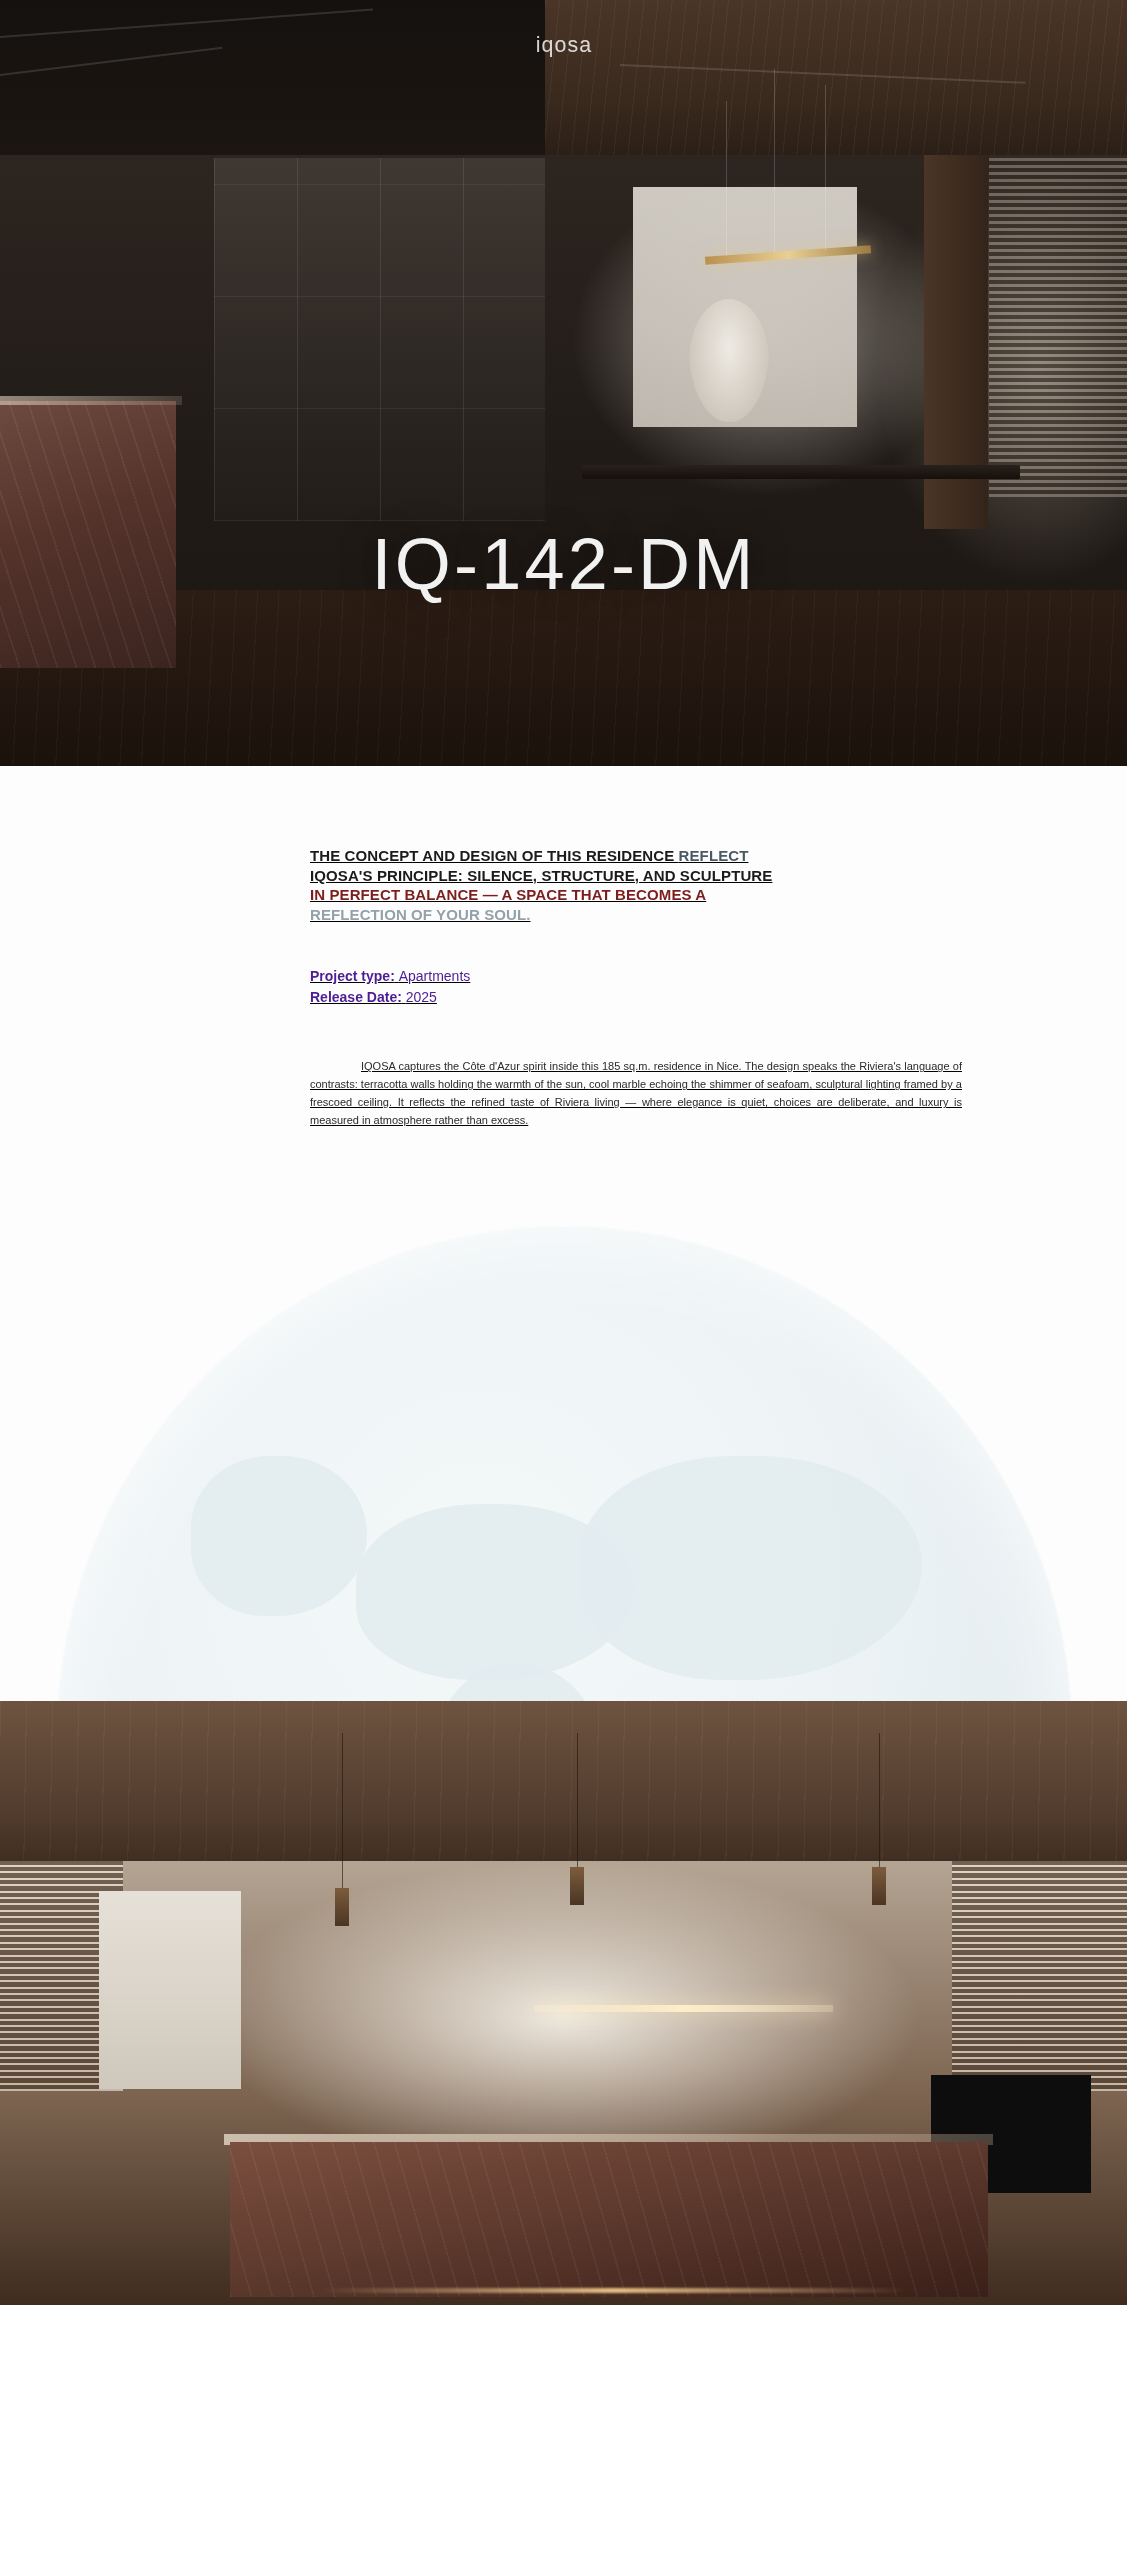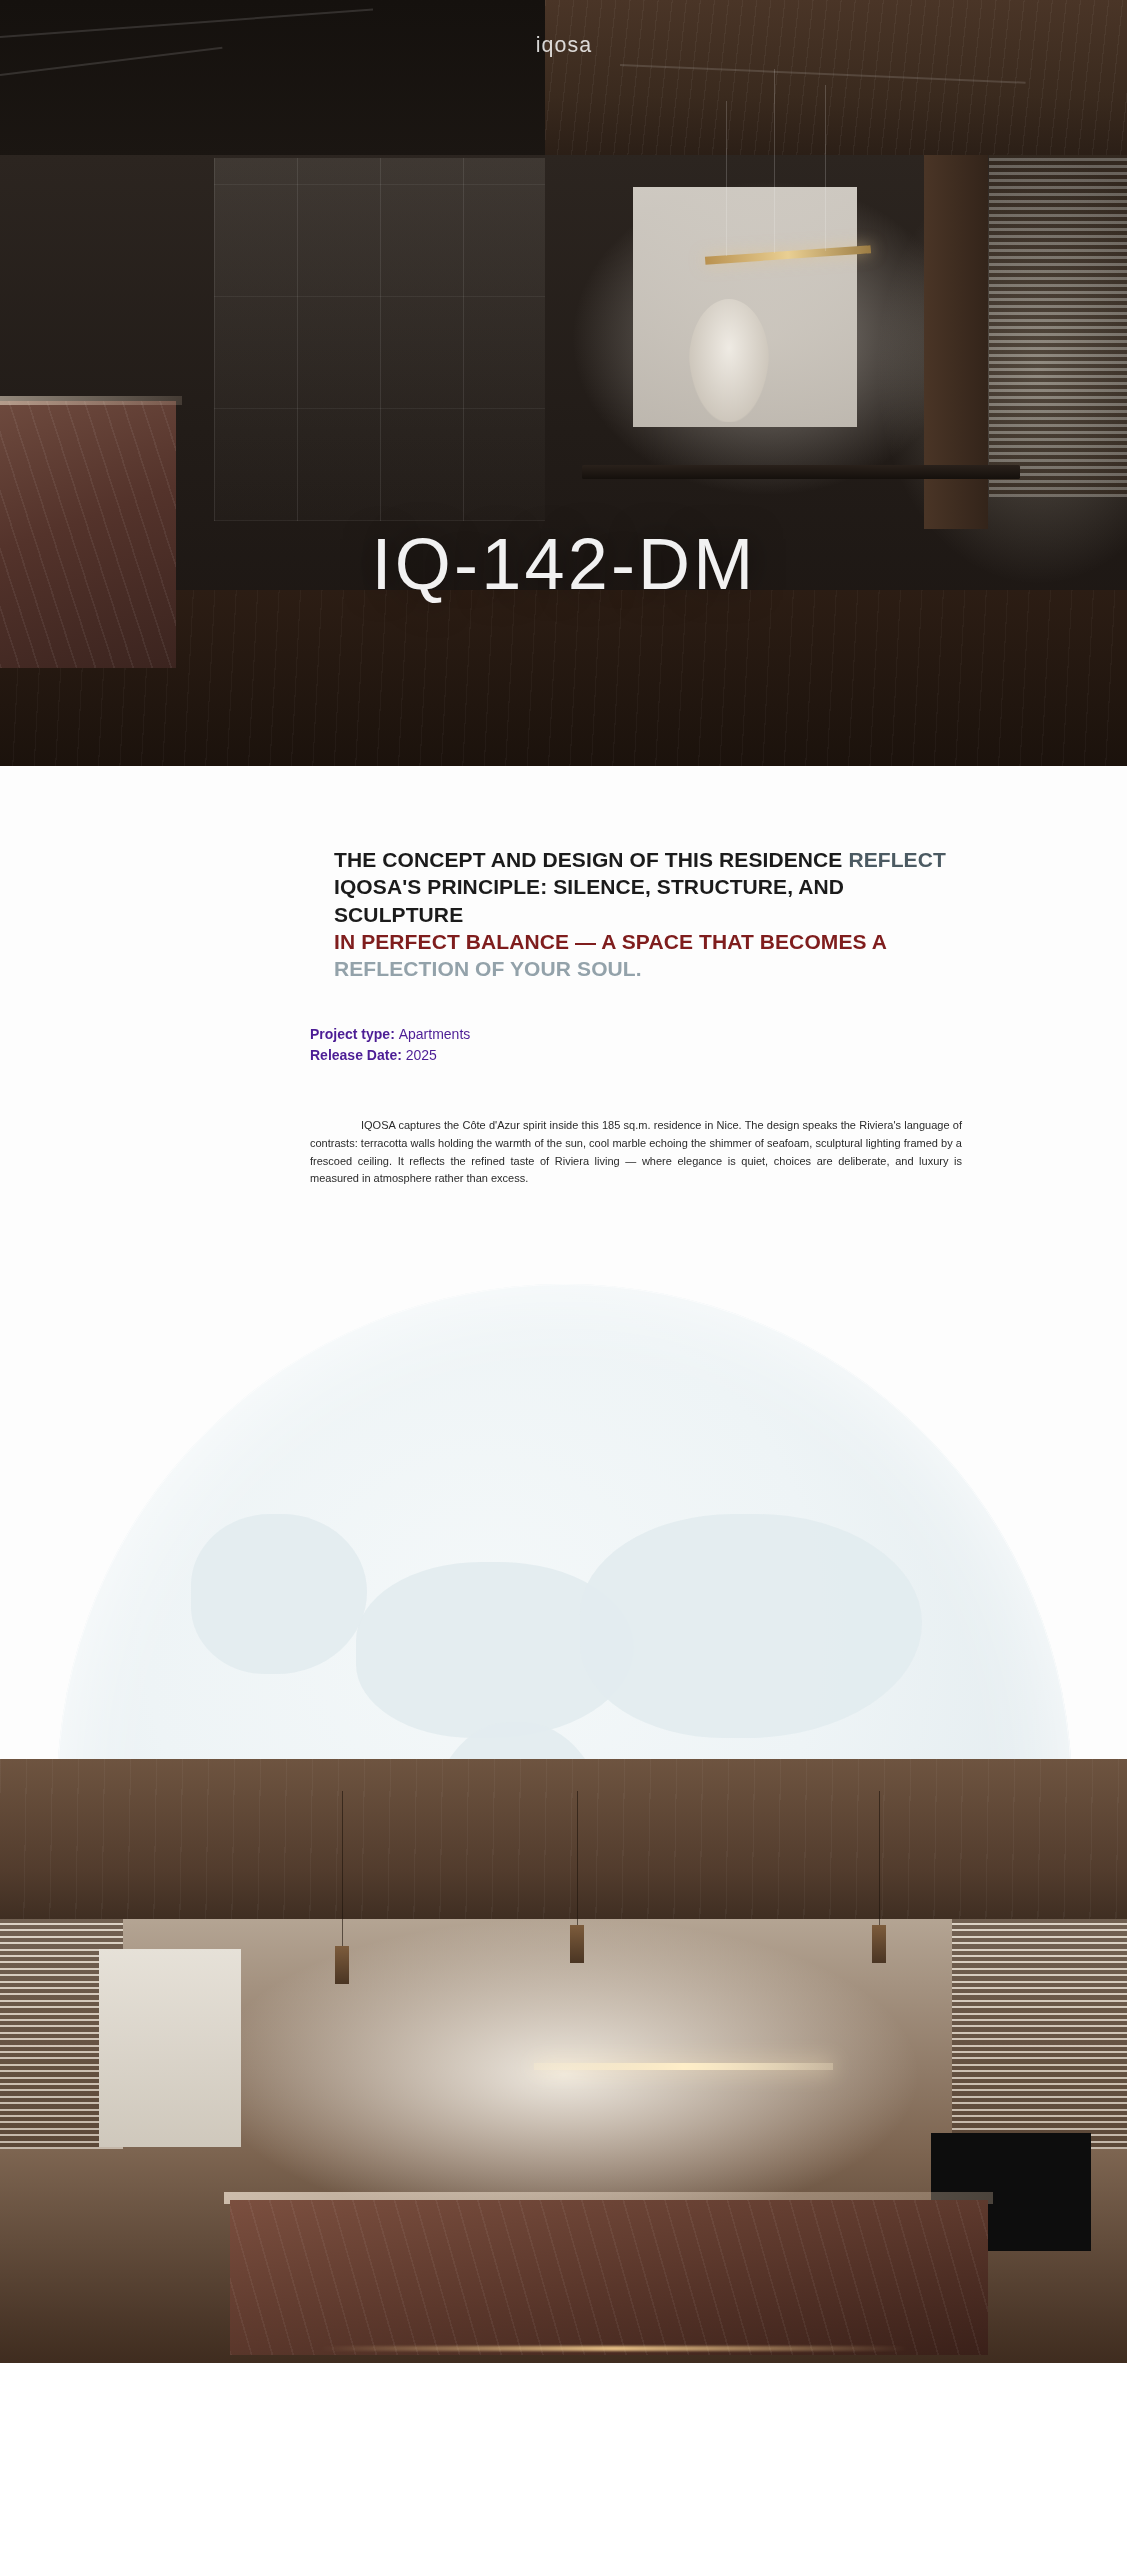--- a/index.html
+++ b/index.html
@@ -6,20 +6,21 @@
   html, body {
     background: #ffffff;
     font-family: "Liberation Sans", sans-serif;
     -webkit-font-smoothing: antialiased;
   }
   .page {
     width: 1128px;
     position: relative;
     overflow: hidden;
     background: #ffffff;
+    text-decoration: underline;
   }
 
   
   .hero {
     position: relative;
     width: 100%;
     height: 766px;
     background: #17120f;
     overflow: hidden;
   }
@@ -179,27 +180,26 @@
     position: relative;
     padding: 80px 0 0 0;
     background: #fdfdfd;
   }
   .inner {
     width: 796px;
     margin: 0 auto;
     padding-left: 144px;
   }
   .headline {
-    font-size: 21px;
+    font-size: 15px;
     line-height: 1.30;
     font-weight: 700;
     color: #1b1b1b;
     letter-spacing: 0.1px;
     max-width: 801px;
-    margin-left: 24px;
   }
   .headline .fade1 { color: #4b5a62; }
   .headline .fade2 { color: #7f1d1d; }
   .headline .fade3 { color: #93a2aa; }
 
   .meta {
     margin-top: 42px;
     font-size: 14px;
     line-height: 1.48;
     color: #4c1d95;

